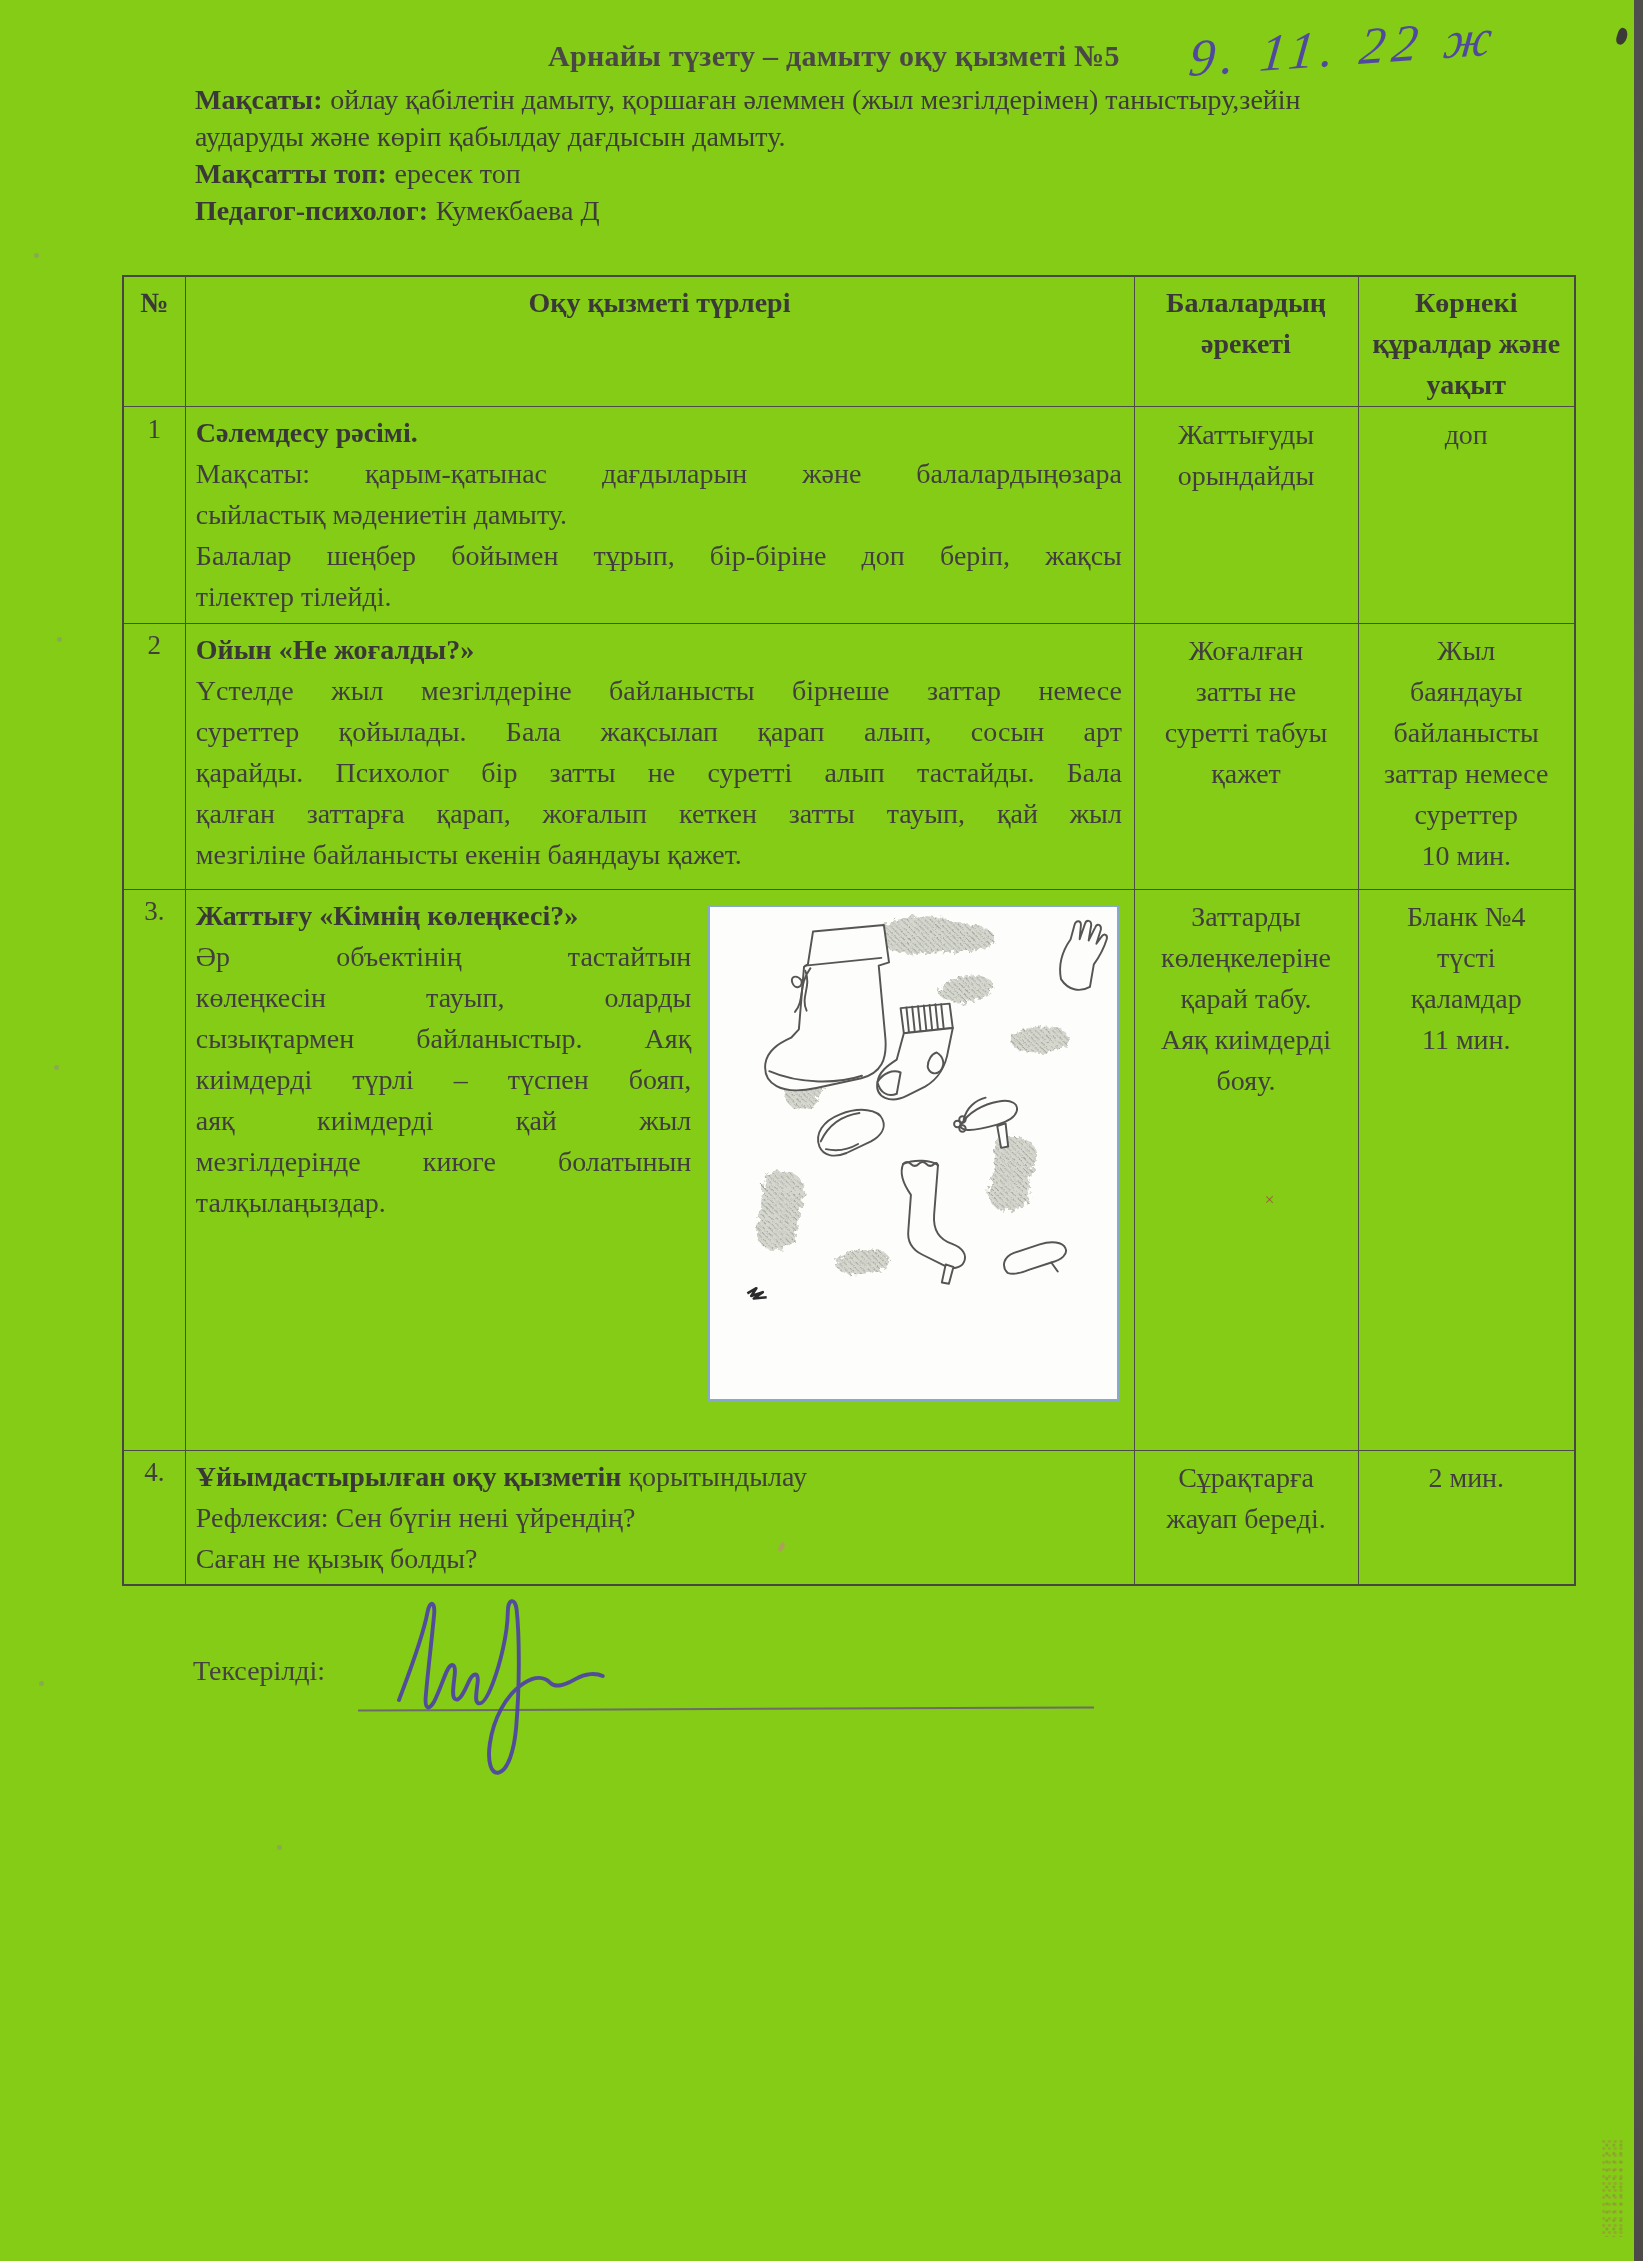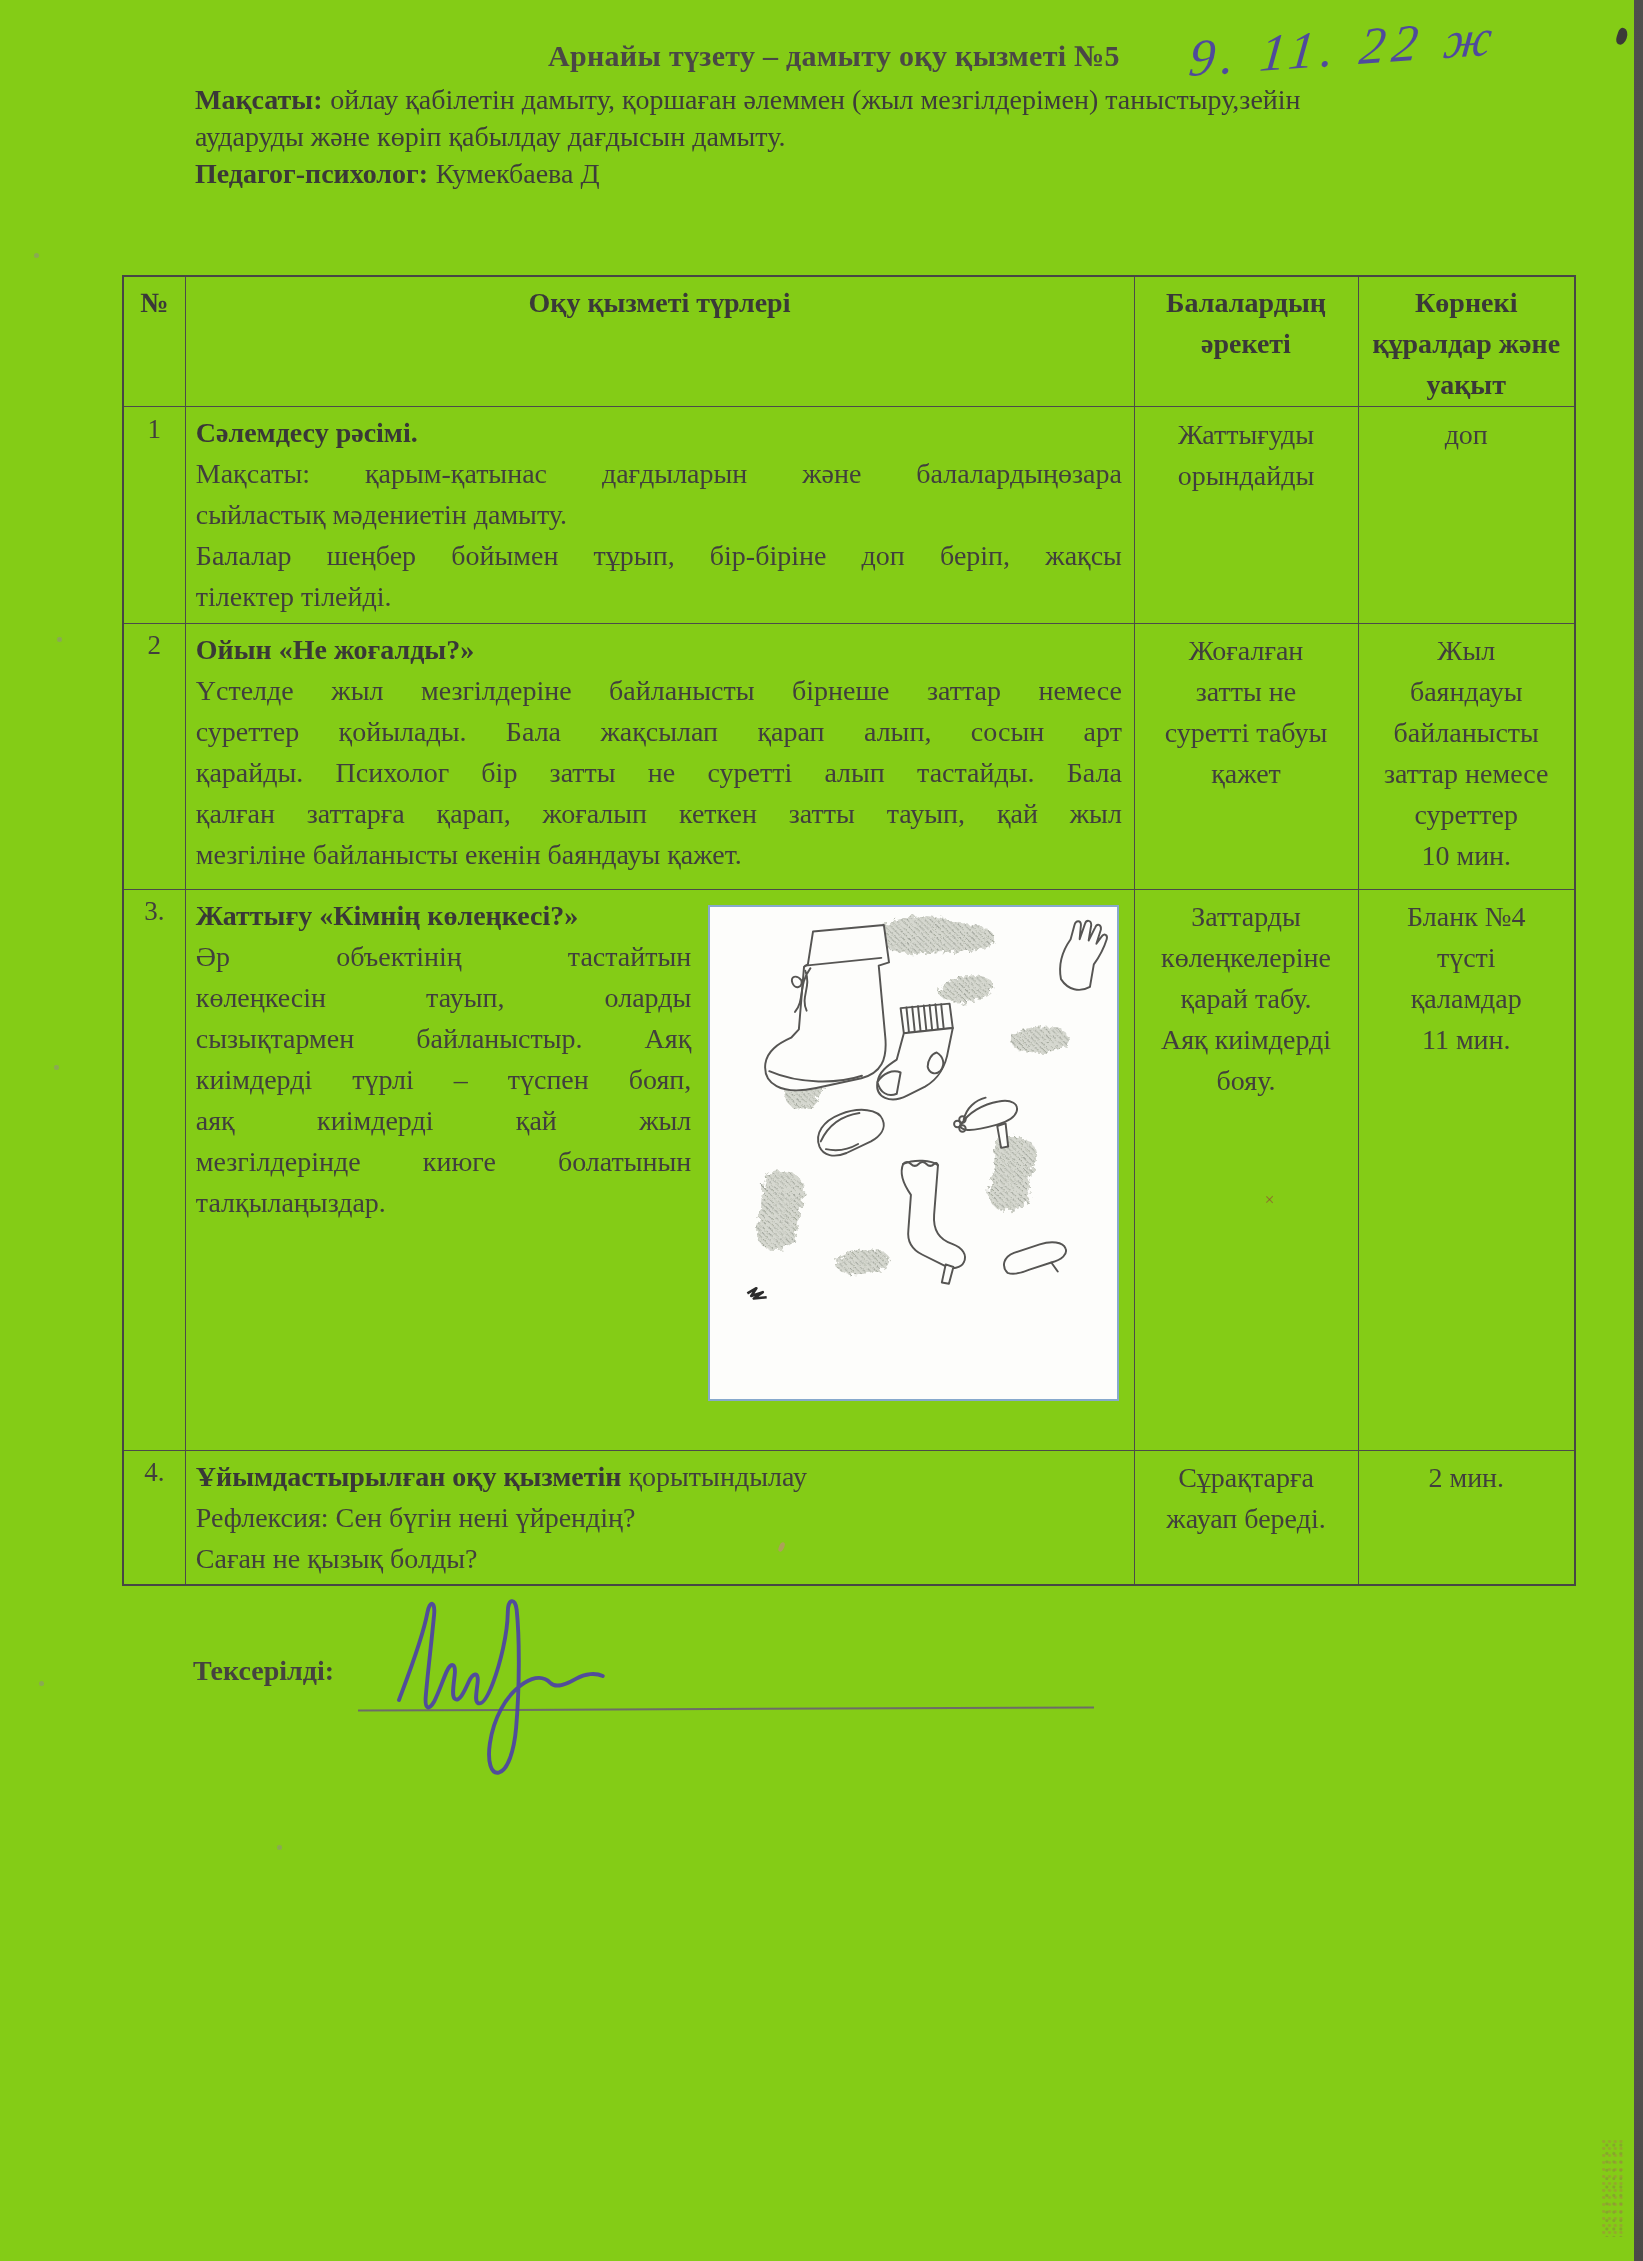--- a/index.html
+++ b/index.html
@@ -48,21 +48,21 @@
   
   .shadow-box{
     float:right;width:407px;height:492px;margin:10.3px 2.6px 5.2px 17px;
     border:2.6px solid #87a9cd;background:#fdfdfb;box-sizing:content-box;
   }
   .shadow-box svg{display:block;width:407px;height:492px;}
   .outline{fill:none;stroke:#565553;stroke-width:3;stroke-linejoin:round;stroke-linecap:round;}
   .outline-f{fill:#fdfdfb;stroke:#565553;stroke-width:3;stroke-linejoin:round;}
   .blob{fill:url(#speck);stroke:none;}
   
-  .checked-label{position:absolute;left:193px;top:1655px;font-size:28px;color:#45433f;font-weight:bold;}
+  .checked-label{position:absolute;left:193px;top:1655px;font-size:28px;color:#45433f;}
   .check-line{position:absolute;left:358px;top:1708px;width:736px;height:1.9px;background:#6d6c68;transform:rotate(-.25deg);}
   .signature{position:absolute;left:377px;top:1566px;width:271px;height:213px;}
   
   .edge-strip{position:absolute;right:0;top:0;width:10.3px;height:2261px;
     background:linear-gradient(180deg,#4e4e4c 0%,#5c5b58 30%,#504f4d 55%,#5a5956 80%,#4b4a48 100%);}
   .corner-mark{position:absolute;left:1617px;top:28px;width:10.3px;height:17px;background:#3b3a37;border-radius:40% 60% 55% 45%;transform:rotate(18deg);}
   .speck{position:absolute;border-radius:50%;background:#8f8d87;opacity:.55;}
   .rust-patch{position:absolute;left:1602px;top:2140px;width:23px;height:97px;opacity:.7;
     background-image:radial-gradient(circle at 30% 20%, rgba(178,108,84,.5) 0 1.3px, transparent 1.9px),
                      radial-gradient(circle at 70% 60%, rgba(130,96,82,.45) 0 1.3px, transparent 1.9px);
@@ -77,20 +77,21 @@
 <body>
 
 <div class="page">
 
   <div class="doc-title">Арнайы түзету – дамыту оқу қызметі №5</div>
   <div class="hand-date">9. 11. 22 ж</div>
 
   <div class="meta">
     <div class="meta-line"><span class="lbl">Мақсаты:</span><span>ойлау қабілетін дамыту, қоршаған әлеммен (жыл мезгілдерімен) таныстыру,зейін</span></div>
     <div class="meta-line"><span class="lbl"></span><span>аударуды және көріп қабылдау дағдысын дамыту.</span></div>
+    <div class="meta-line"><span class="lbl">Мақсатты топ:</span><span>ересек топ</span></div>
     <div class="meta-line"><span class="lbl">Педагог-психолог:</span><span>Кумекбаева Д</span></div>
   </div>
 
   <table class="plan">
     <colgroup>
         <col class="c-num">
         <col class="c-main">
         <col class="c-act">
         <col class="c-res">
       </colgroup>

